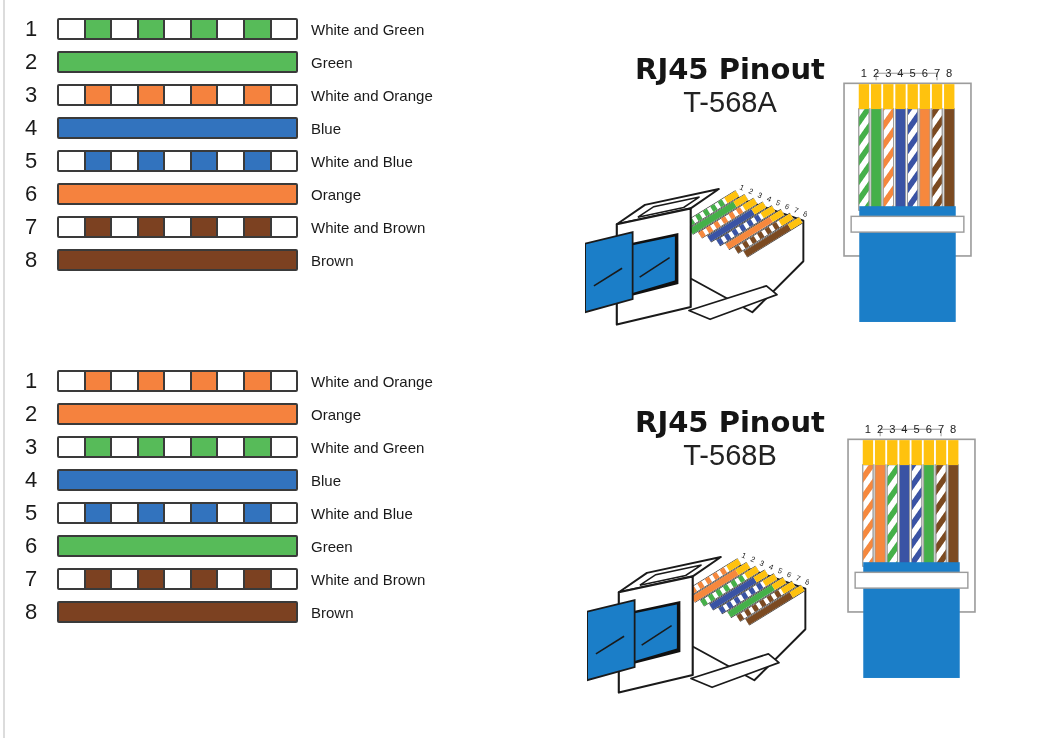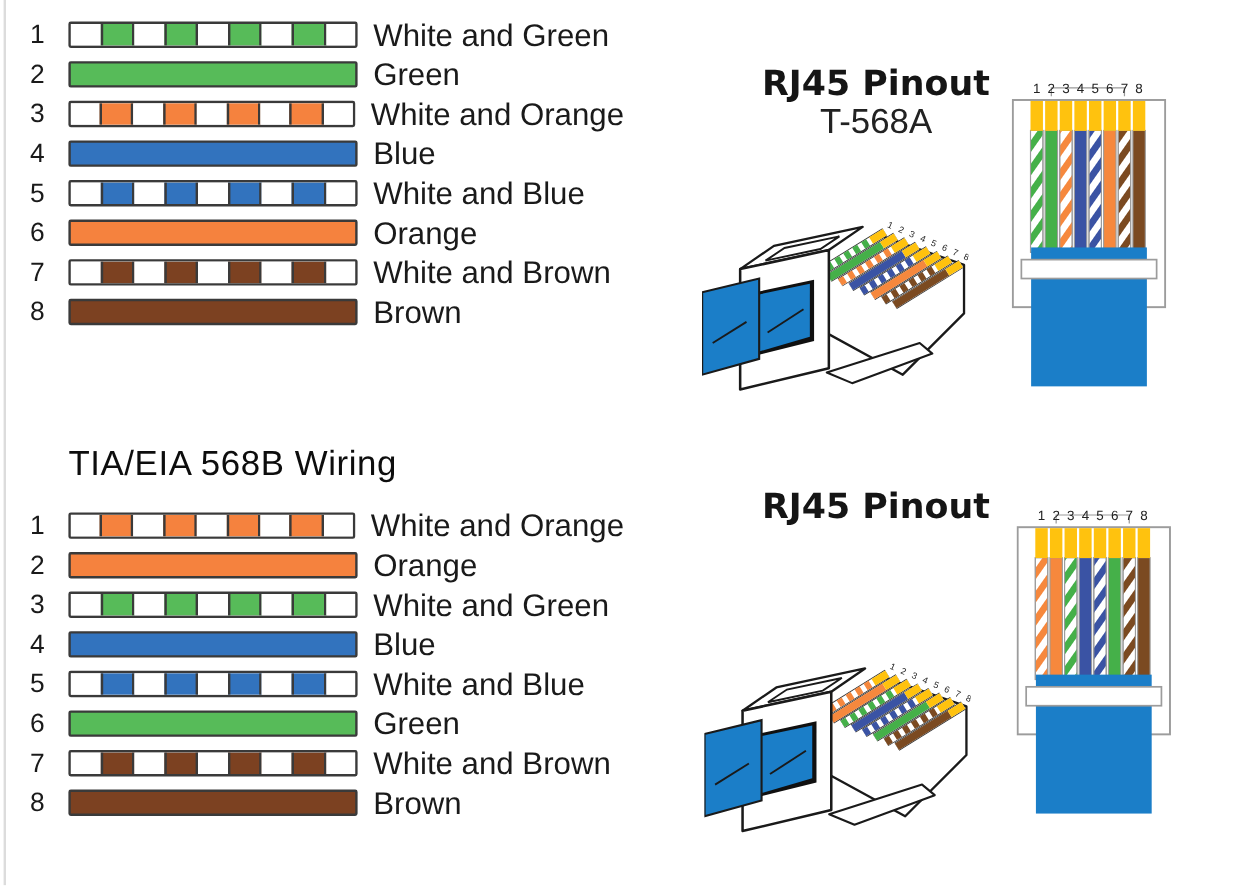--- a/index.html
+++ b/index.html
@@ -16,21 +16,21 @@
     margin:0 0 23px 37px;font-size:29px;font-weight:400;line-height:34px;color:#0d0d0d;
     font-family:"Liberation Sans",sans-serif;letter-spacing:0.5px;
   }
   .wire-row{display:flex;align-items:center;height:22px;margin-bottom:11px;}
   .wire-row.gap{margin-top:7px;}
   .pin-num{width:37px;font-size:22px;color:#1a1a1a;padding-left:5px;box-sizing:border-box;}
   .bar{width:241px;height:22px;border:2.5px solid #3a3a3a;border-radius:2px;
        box-sizing:border-box;display:flex;background:#fff;overflow:hidden;}
   .seg{flex:1;}
   .seg.c{border-left:2px solid #3a3a3a;border-right:2px solid #3a3a3a;}
-  .wire-label{margin-left:13px;font-size:26px;color:#1a1a1a;white-space:nowrap;}
+  .wire-label{margin-left:13px;font-size:15px;color:#1a1a1a;white-space:nowrap;}
   
   .pinout-header{position:absolute;left:610px;width:240px;text-align:center;}
   #ptitle-a{top:52px;}
   #ptitle-b{top:405px;}
   .pt{font-family:"DejaVu Sans",sans-serif;font-weight:700;font-size:29px;line-height:34px;color:#151515;}
   .ps{font-family:"Liberation Sans",sans-serif;font-weight:400;font-size:29px;line-height:33px;color:#222;}
   
   .conn3d{position:absolute;width:222px;height:198px;}
   #c3d-a{left:585px;top:138px;}
   #c3d-b{left:587px;top:506px;}
@@ -124,21 +124,20 @@
         </div>
         <div class="wire-row">
           <div class="pin-num">8</div>
           <div class="bar" style="background: rgb(124, 65, 33);"></div>
           <div class="wire-label">Brown</div>
         </div>
       </div>
   </section>
 
   <section class="wiring" id="wiring-b">
-    <h2>TIA/EIA 568B Wiring</h2>
     <div class="rows">
         <div class="wire-row">
           <div class="pin-num">1</div>
           <div class="bar">
             <div class="seg" style="background: rgb(255, 255, 255);"></div>
             <div class="seg c" style="background: rgb(245, 130, 62);"></div>
             <div class="seg" style="background: rgb(255, 255, 255);"></div>
             <div class="seg c" style="background: rgb(245, 130, 62);"></div>
             <div class="seg" style="background: rgb(255, 255, 255);"></div>
             <div class="seg c" style="background: rgb(245, 130, 62);"></div>
@@ -216,20 +215,21 @@
       </div>
   </section>
 
   <div class="pinout-header" id="ptitle-a">
     <div class="pt">RJ45 Pinout</div>
     <div class="ps">T-568A</div>
   </div>
 
   <div class="pinout-header" id="ptitle-b">
     <div class="pt">RJ45 Pinout</div>
+    <div class="ps">T-568B</div>
   </div>
 
   <div class="conn3d" id="c3d-a"><svg viewBox="0 0 252 225" width="222" height="198">
         <polygon points="106,104 168,66 248,94 248,140 190,198 106,152" fill="#fff" stroke="#1A1A1A" stroke-width="2.2" stroke-linejoin="round"></polygon>
         <g>
           <line x1="110" y1="102" x2="173" y2="63" stroke="#333" stroke-width="8.8"></line>
           <line x1="110" y1="102" x2="173" y2="63" stroke="#fff" stroke-width="7.2"></line>
           <line x1="110" y1="102" x2="160" y2="71" stroke="#45B049" stroke-width="7.2" stroke-dasharray="5.5 4.5"></line>
           <line x1="160" y1="71" x2="173" y2="63" stroke="#FFC20E" stroke-width="7.2"></line>
         </g>

